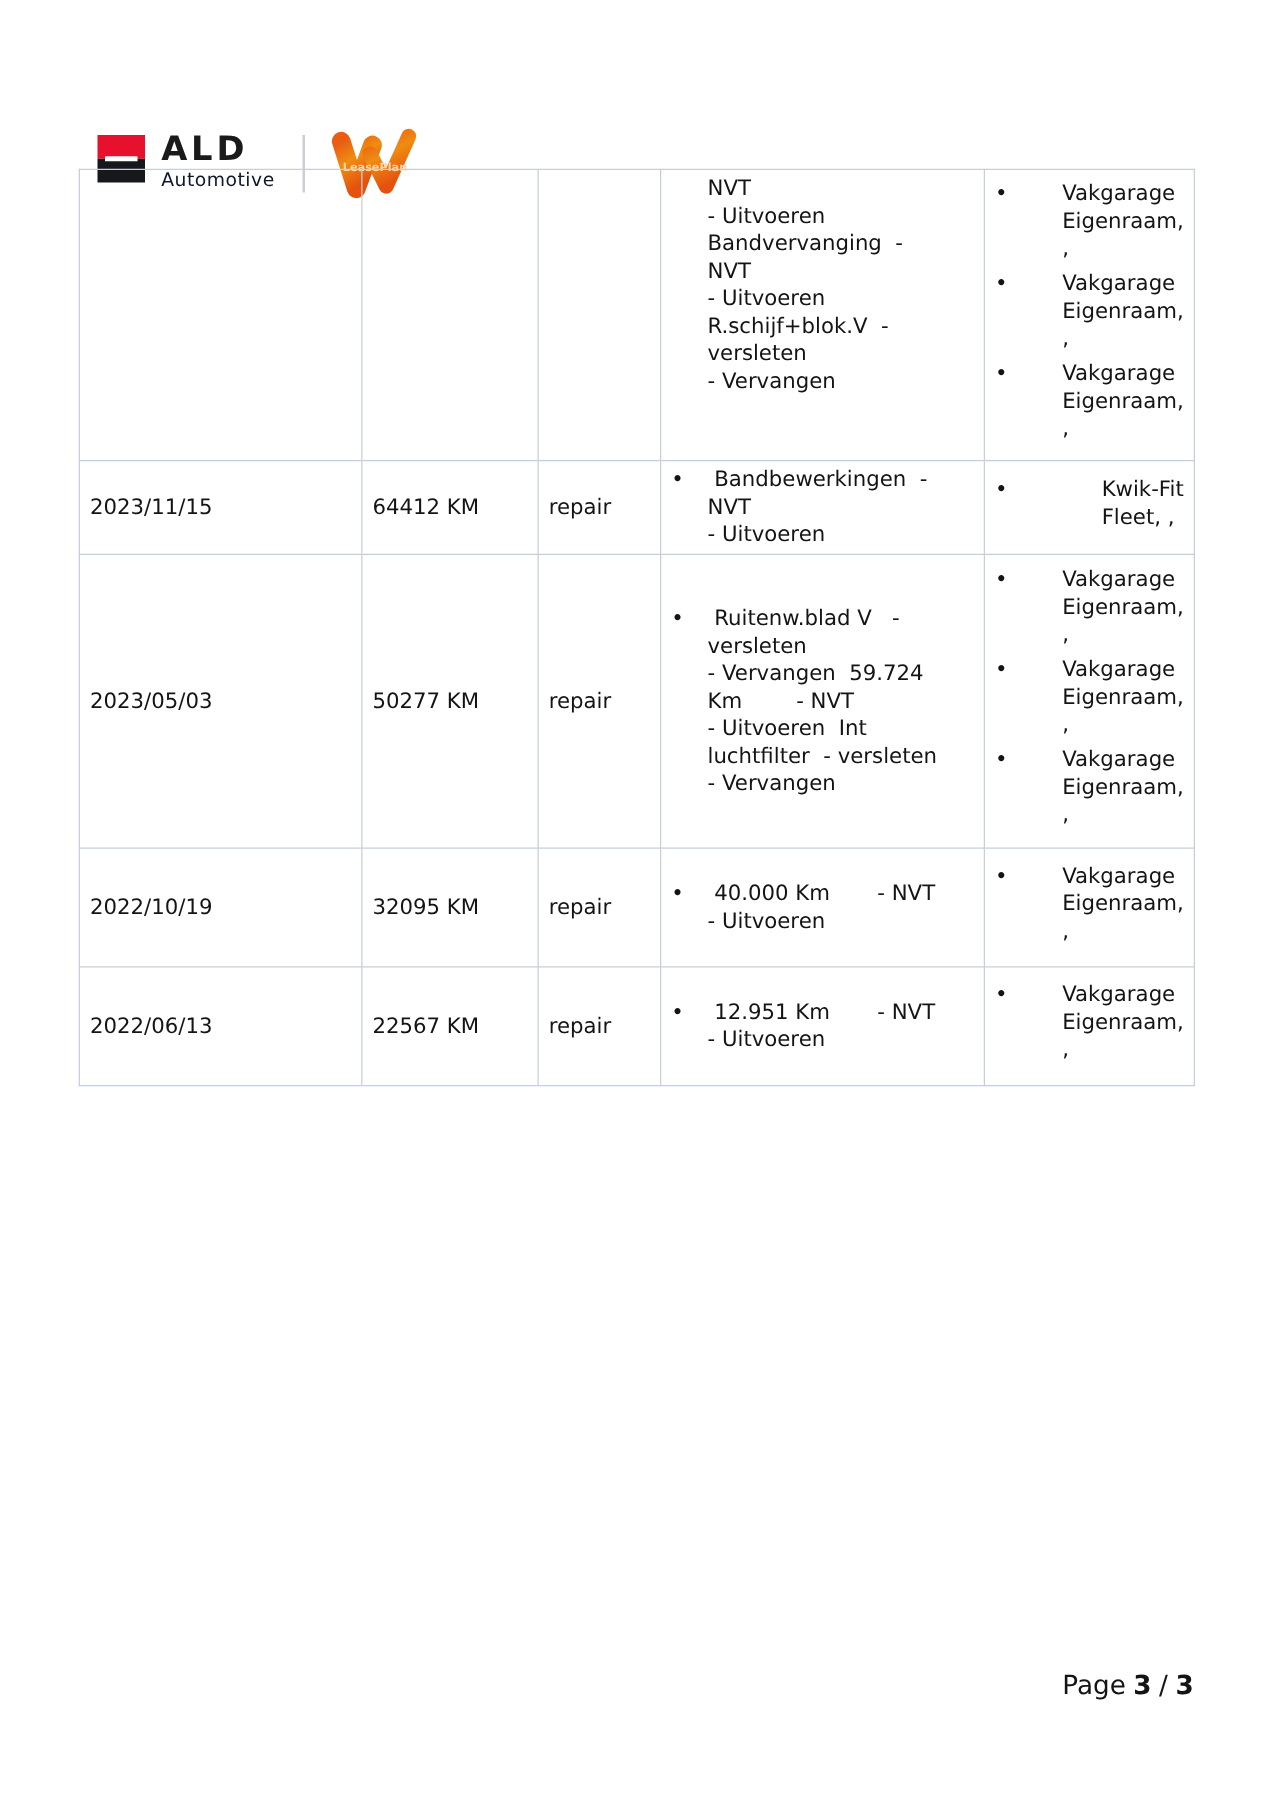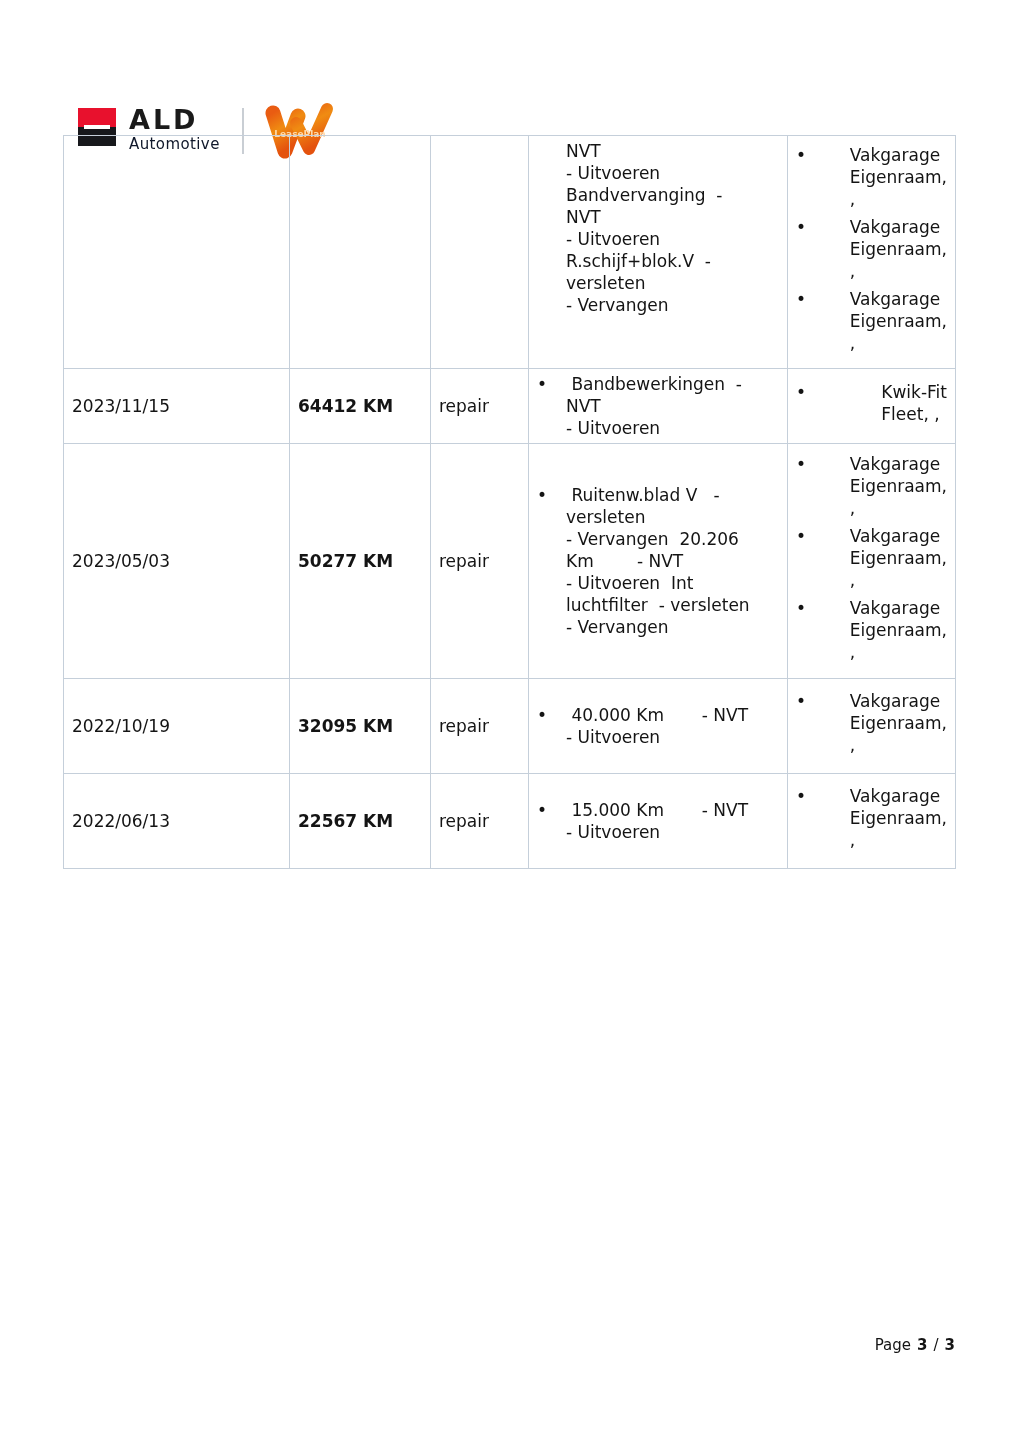--- a/index.html
+++ b/index.html
@@ -51,40 +51,40 @@
     overflow:hidden;
     margin-top:48px;
   }
   tr.r0{height:233px;}
   tr.r1{height:73px;}
   tr.r2{height:235px;}
   tr.r3{height:95px;}
   tr.r4{height:95px;}
 
   td.c-date{padding-left:14px;}
-  td.c-km{padding-left:11px;font-weight:bold;}
+  td.c-km{padding-left:11px;}
   td.c-type{padding-left:9px;}
   td.c-desc{padding:4px 6px 4px 12px;}
   td.c-desc.top{vertical-align:top;}
   td.c-garage{vertical-align:top;padding:4px 4px 4px 10px;}
 
   .pre{white-space:pre-wrap;line-height:22px;}
 
   .desc-item{display:flex;}
   .garage-item{display:flex;margin-bottom:6px;justify-content:space-between;}
 
   .bullet{flex:0 0 29px;line-height:22px;}
   .garage-item .bullet{flex:0 0 30px;}
   .bullet::before{content:"\2022";}
   .bullet.none::before{content:"";}
 
   
   .page-footer{
     position:absolute;top:1336px;right:63px;
-    font-size:15px;display:flex;gap:6px;align-items:baseline;
+    font-size:21px;display:flex;gap:6px;align-items:baseline;
   }
   .page-footer b{font-weight:bold;}
 </style>
 </head>
 <body>
 
 <div class="logo-bar">
   <div class="ald-mark">
     <div class="ald-red"></div>
     <div class="ald-black"></div>
@@ -181,21 +181,21 @@
 
   <tr class="r2">
     <td class="c-date"><span>2023/05/03</span></td>
     <td class="c-km"><span>50277 KM</span></td>
     <td class="c-type"><span>repair</span></td>
     <td class="c-desc">
       <div class="desc-item">
         <span class="bullet"></span>
         <div class="pre"> Ruitenw.blad V   -
 versleten
-- Vervangen  20.206
+- Vervangen  59.724
 Km        - NVT
 - Uitvoeren  Int
 luchtfilter  - versleten
 - Vervangen</div>
       </div>
     </td>
     <td class="c-garage">
       <div class="garage-item">
         <span class="bullet"></span>
         <div class="pre">Vakgarage
@@ -238,21 +238,21 @@
     </td>
   </tr>
 
   <tr class="r4">
     <td class="c-date"><span>2022/06/13</span></td>
     <td class="c-km"><span>22567 KM</span></td>
     <td class="c-type"><span>repair</span></td>
     <td class="c-desc">
       <div class="desc-item">
         <span class="bullet"></span>
-        <div class="pre"> 15.000 Km       - NVT
+        <div class="pre"> 12.951 Km       - NVT
 - Uitvoeren</div>
       </div>
     </td>
     <td class="c-garage">
       <div class="garage-item">
         <span class="bullet"></span>
         <div class="pre">Vakgarage
 Eigenraam,
 ,</div>
       </div>

